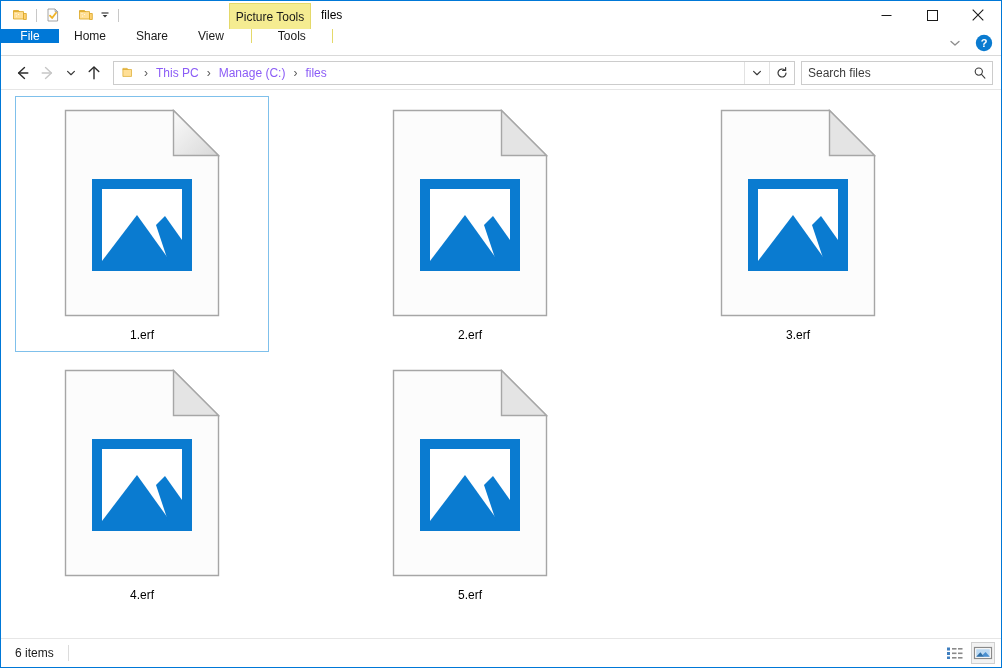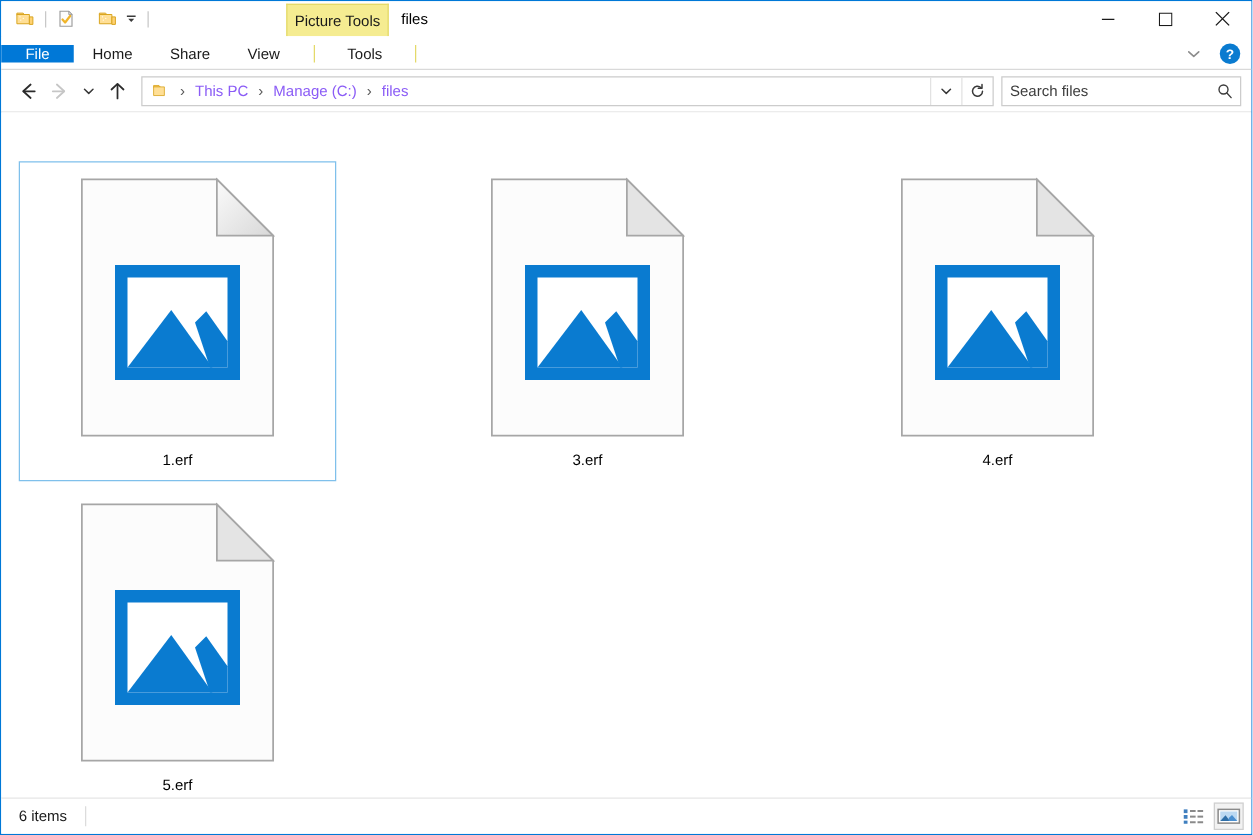--- a/index.html
+++ b/index.html
@@ -111,21 +111,21 @@
     justify-content: center;
   }
 
   
   .ribbonbar {
     position: relative;
     height: 27px;
     flex: 0 0 27px;
     background: #ffffff;
     display: flex;
-    align-items: center;
+    align-items: flex-start;
   }
   .tab-file {
     width: 58px;
     background: #0078d7;
     color: #ffffff;
     display: flex;
     align-items: center;
     justify-content: center;
     font-size: 12px;
   }
@@ -298,21 +298,20 @@
     width: 254px;
     height: 256px;
     box-sizing: border-box;
     display: flex;
     flex-direction: column;
     align-items: center;
     justify-content: flex-start;
     border: 1px solid transparent;
     padding-top: 12px;
     margin-left: 8px;
-    margin-top: 33px;
   }
   .tile.selected {
     background: #ffffff;
     border: 1px solid #7fc0eb;
   }
   .tile-icon {
     width: 156px;
     height: 208px;
     position: relative;
   }
@@ -554,20 +553,33 @@
             <path d="M109.5 1.5v45h45z" fill="url(#fold1)" stroke="#a6a6a6" stroke-width="1.4"></path>
             <rect x="28" y="70" width="100" height="92" fill="#0a7bd0"></rect>
             <rect x="38" y="80" width="80" height="72" fill="#ffffff"></rect>
             <path d="M38 152l35-46 33 46z" fill="#0a7bd0"></path>
             <path d="M92 116l9-9 17 24v21h-14z" fill="#0a7bd0"></path>
           </svg>
         </div>
         <div class="tile-label">1.erf</div>
       </div>
 
+      <div class="tile">
+        <div class="tile-icon">
+          <svg width="156" height="208" viewBox="0 0 156 208">
+            <path d="M1.5 1.5h108l45 45v160H1.5z" fill="#fcfcfc" stroke="#a6a6a6" stroke-width="1.4"></path>
+            <path d="M109.5 1.5v45h45z" fill="#e4e4e4" stroke="#a6a6a6" stroke-width="1.4"></path>
+            <rect x="28" y="70" width="100" height="92" fill="#0a7bd0"></rect>
+            <rect x="38" y="80" width="80" height="72" fill="#ffffff"></rect>
+            <path d="M38 152l35-46 33 46z" fill="#0a7bd0"></path>
+            <path d="M92 116l9-9 17 24v21h-14z" fill="#0a7bd0"></path>
+          </svg>
+        </div>
+        <div class="tile-label">2.erf</div>
+      </div>
 
       <div class="tile">
         <div class="tile-icon">
           <svg width="156" height="208" viewBox="0 0 156 208">
             <path d="M1.5 1.5h108l45 45v160H1.5z" fill="#fcfcfc" stroke="#a6a6a6" stroke-width="1.4"></path>
             <path d="M109.5 1.5v45h45z" fill="#e4e4e4" stroke="#a6a6a6" stroke-width="1.4"></path>
             <rect x="28" y="70" width="100" height="92" fill="#0a7bd0"></rect>
             <rect x="38" y="80" width="80" height="72" fill="#ffffff"></rect>
             <path d="M38 152l35-46 33 46z" fill="#0a7bd0"></path>
             <path d="M92 116l9-9 17 24v21h-14z" fill="#0a7bd0"></path>

